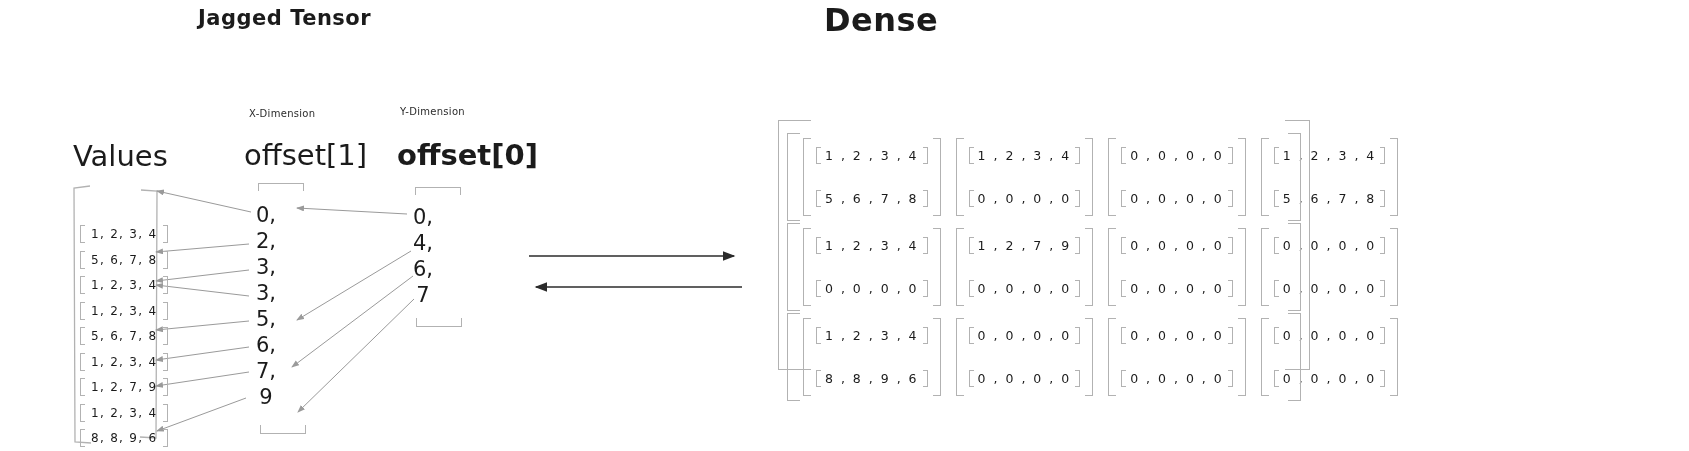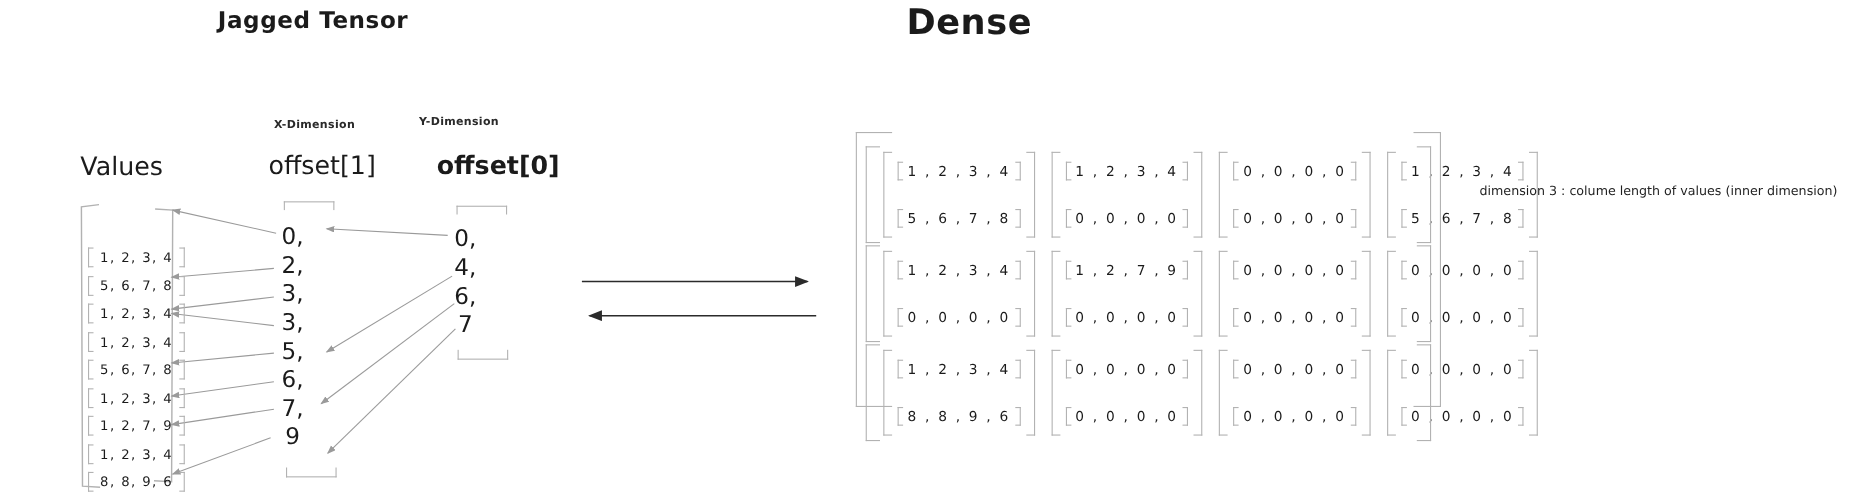--- a/index.html
+++ b/index.html
@@ -5,22 +5,22 @@
   html,body{margin:0;padding:0;}
   body{
     width:1689px;height:451px;position:relative;background:#ffffff;
     font-family:"DejaVu Sans","Liberation Sans",sans-serif;color:#1b1b1b;
     overflow:hidden;
   }
   .abs{position:absolute;}
   .title{font-weight:700;letter-spacing:.5px;white-space:nowrap;}
   #jagged-title{left:198px;top:6px;font-size:21px;}
   #dense-title{left:824px;top:1px;font-size:32px;}
-  .col-label{font-size:23px;font-weight:500;white-space:nowrap;text-align:right;}
-  .dim-label{font-size:10px;color:#2a2a2a;white-space:nowrap;letter-spacing:.3px;font-weight:bold;}
+  .col-label{font-size:29px;font-weight:500;white-space:nowrap;text-align:right;}
+  .dim-label{font-size:10px;color:#2a2a2a;white-space:nowrap;letter-spacing:.3px;}
 
   
   .brk{position:relative;}
   .brk::before,.brk::after{content:"";position:absolute;top:1px;bottom:1px;border:1.2px solid #b2b2b2;}
   .brk::before{left:0;border-right:none;}
   .brk::after{right:0;border-left:none;}
   .brk-sm::before,.brk-sm::after{width:4px;}
   .brk-md::before,.brk-md::after{width:7px;}
   .brk-lg::before,.brk-lg::after{width:12px;}
 
@@ -97,21 +97,21 @@
 </svg>
 
 <div class="abs title" id="jagged-title">Jagged Tensor</div>
 <div class="abs title" id="dense-title">Dense</div>
 
 <div class="abs col-label" style="left:73px;top:139px;">Values</div>
 
 <div class="abs dim-label" style="left:249px;top:108px;">X-Dimension</div>
 <div class="abs col-label" style="left:244px;top:138px;">offset[1]</div>
 
-<div class="abs dim-label" style="left:381px;top:106px;">Y-Dimension</div>
+<div class="abs dim-label" style="left:400px;top:106px;">Y-Dimension</div>
 <div class="abs col-label" style="left:397px;top:138px;font-weight:bold;">offset[0]</div>
 
 <div class="abs" id="values-col">
   <div class="vrow brk brk-sm">1, 2, 3, 4</div>
   <div class="vrow brk brk-sm">5, 6, 7, 8</div>
   <div class="vrow brk brk-sm">1, 2, 3, 4</div>
   <div class="vrow brk brk-sm">1, 2, 3, 4</div>
   <div class="vrow brk brk-sm">5, 6, 7, 8</div>
   <div class="vrow brk brk-sm">1, 2, 3, 4</div>
   <div class="vrow brk brk-sm">1, 2, 7, 9</div>
@@ -196,14 +196,13 @@
     </div>
     <div class="matrix brk brk-md">
       <div class="vec brk brk-sm">0 , 0 , 0 , 0</div>
       <div class="vec brk brk-sm">0 , 0 , 0 , 0</div>
     </div>
   </div>
 
 </div>
 
 <div class="abs" id="annotations">
-  <div class="ann">dimension 3 : colume length of values (inner dimension)</div>
 </div>
 
 </body></html>

